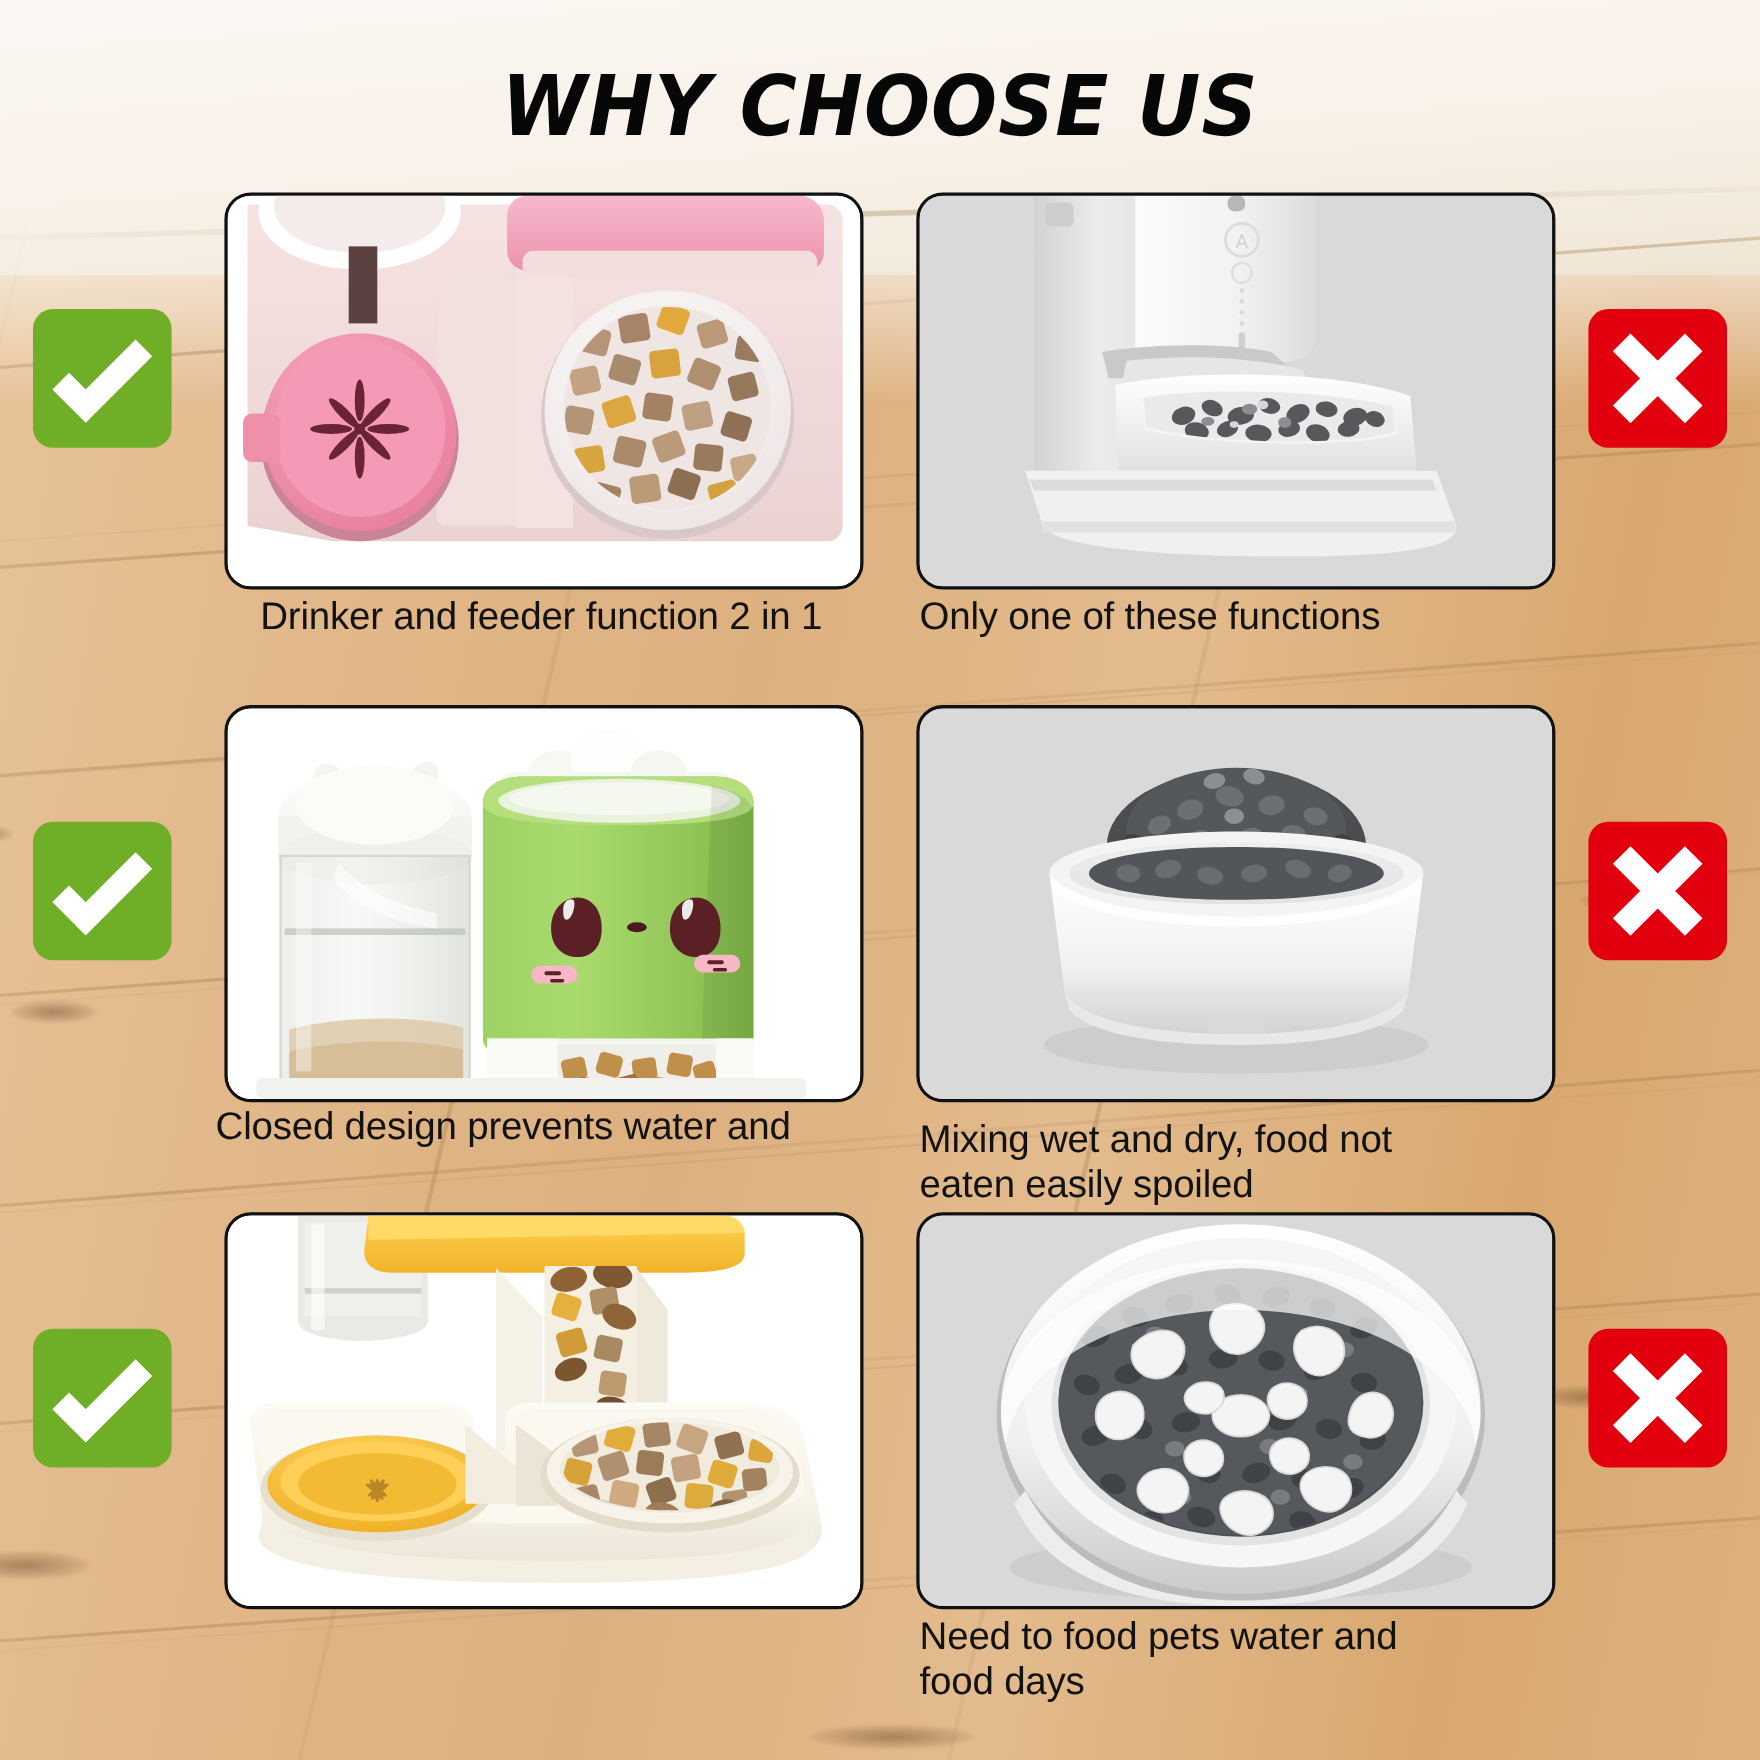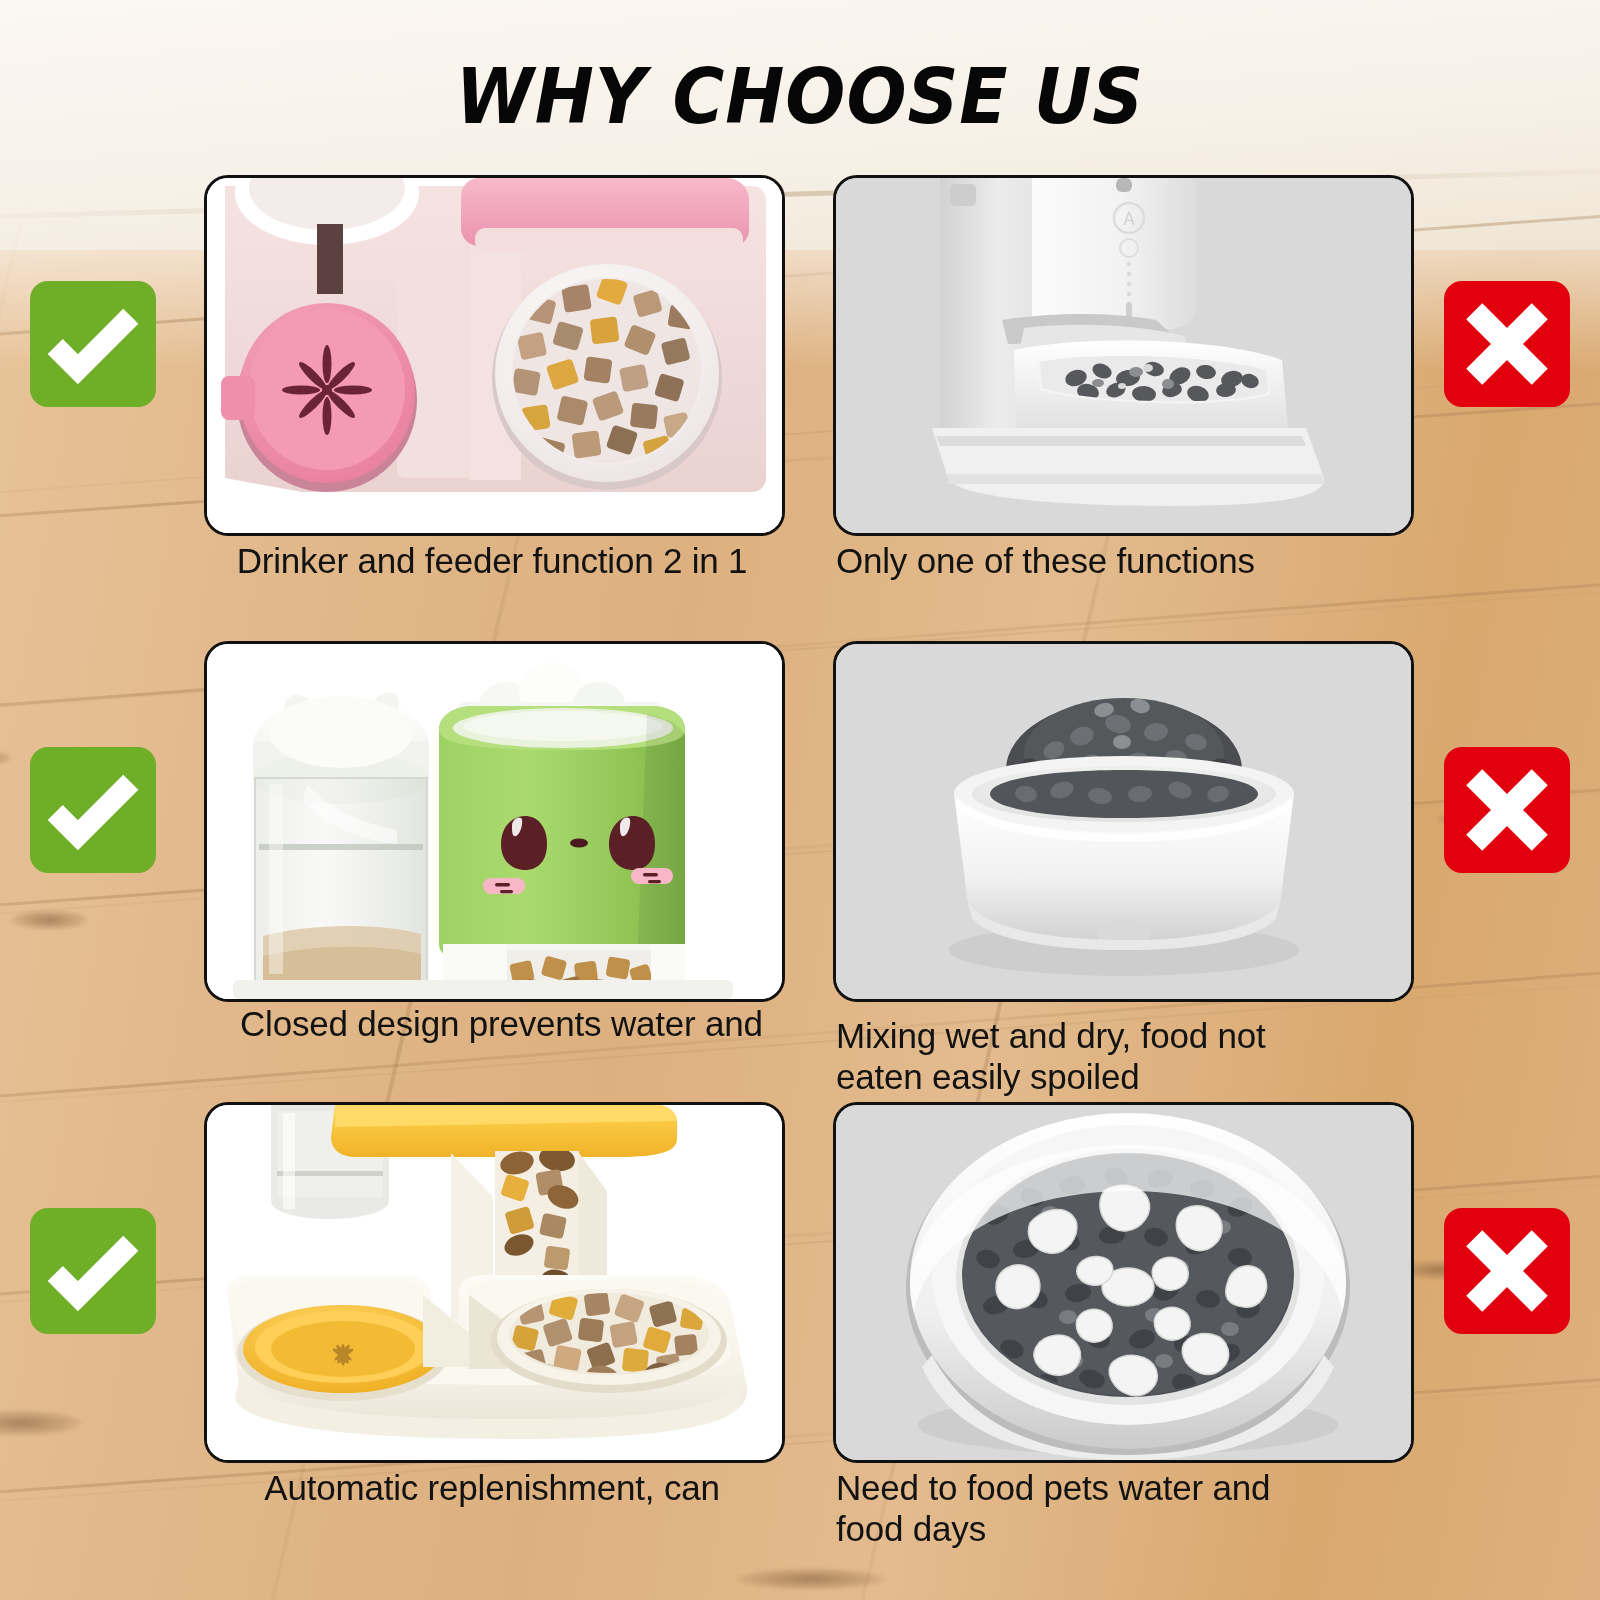--- a/index.html
+++ b/index.html
@@ -86,21 +86,21 @@
     letter-spacing:-0.2px;
   }
   .cap.left  { left:196px; top:364px; }
   .cap.right { left:836px; top:364px; }
   .cap.center { text-align:center; width:592px; }
   .cap .ln { display:block; white-space:nowrap; }
 
   
   .row.r0 .cap.left  { top:366px; text-align:center; width:592px; left:196px;}
   .row.r0 .cap.right { top:366px; }
-  .row.r1 .cap.left  { top:363px;margin-left:44px; }
+  .row.r1 .cap.left  { top:363px; }
   .row.r1 .cap.right { top:375px; }
   .row.r2 .cap.left  { top:366px; }
   .row.r2 .cap.right { top:366px; }
 </style>
 </head>
 <body>
 
 <div id="bg">
   <div class="wall"></div>
   <div class="floor">
@@ -751,21 +751,20 @@
           <path d="M324 206 C336 198 352 204 354 216 C356 230 342 238 330 234 C318 230 314 214 324 206Z"></path>
         </g>
 
         <path d="M74 182 C74 104 172 40 292 40 C412 40 510 104 510 182 C510 192 508 200 506 208 C494 136 404 86 292 86 C180 86 90 136 78 208 C76 200 74 192 74 182Z" fill="#ffffff" opacity=".7"></path>
 
         <path d="M96 250 C132 318 202 350 292 350 C382 350 452 318 488 250 L498 262 C468 330 390 355 292 355 C194 355 116 330 86 262Z" fill="#ededed"></path>
       </svg>
     </div>
 
     <div class="cap left center">
-      <span class="ln">Automatic replenishment, can</span>
     </div>
     <div class="cap right">
       <span class="ln">Need to food pets water and</span>
       <span class="ln">food days</span>
     </div>
   </div>
 
 </div>
 
 </body></html>

